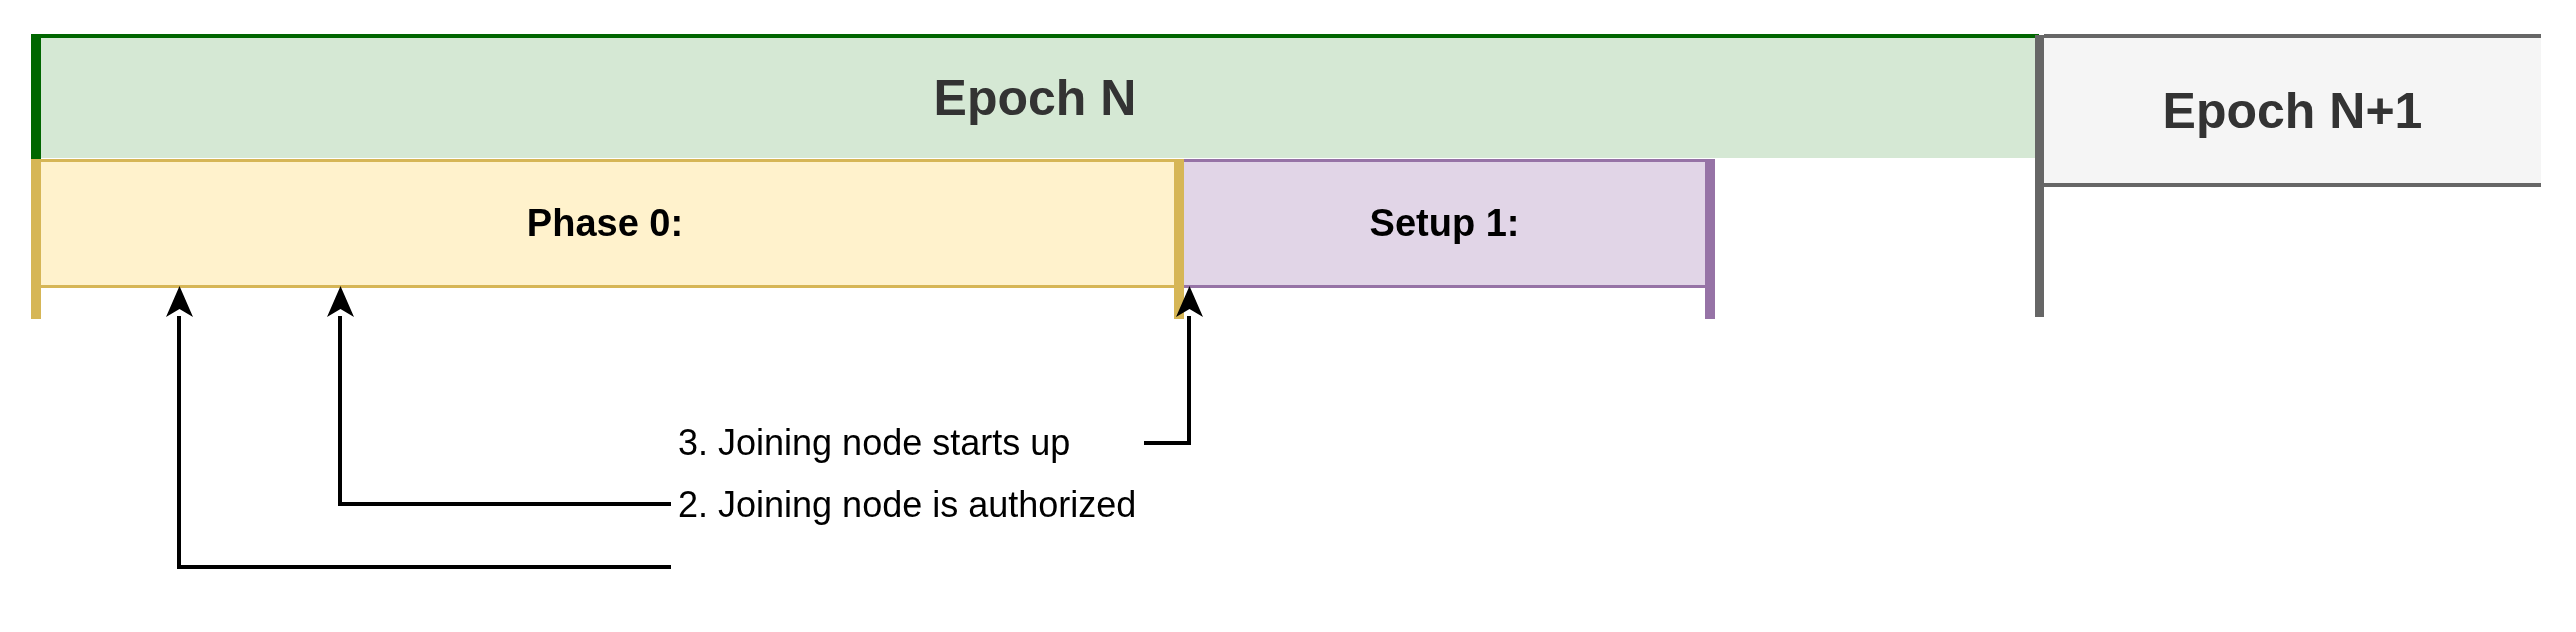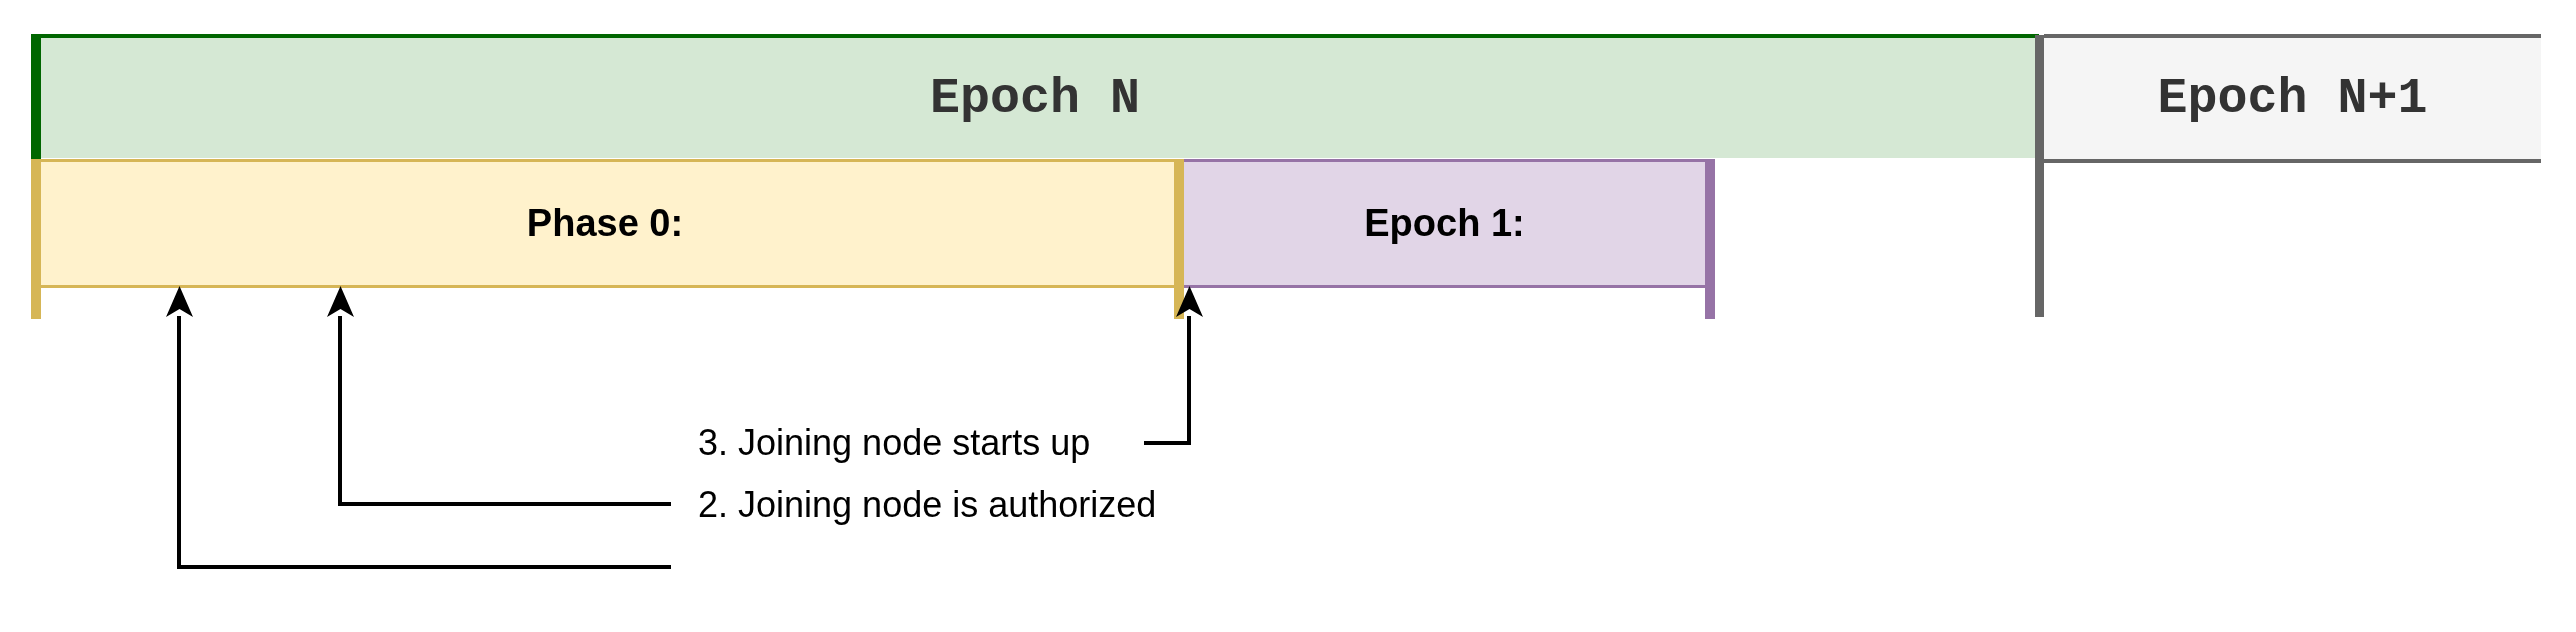--- a/index.html
+++ b/index.html
@@ -10,27 +10,27 @@
   }
   .abs { position: absolute; box-sizing: border-box; }
 
   
   .epoch-n-bar {
     left: 31px; top: 34px; width: 2008px; height: 124px;
     background: #d5e8d4; border-top: 4.7px solid #006600;
     display: flex; align-items: center; justify-content: center;
   }
   .epoch-n1-bar {
-    left: 2044px; top: 34px; width: 497px; height: 129px;
+    left: 2044px; top: 34px; width: 497px; height: 153px;
     background: #f5f5f5;
     border-top: 4.7px solid #666666; border-bottom: 4.7px solid #666666;
     display: flex; align-items: center; justify-content: center;
   }
   .epoch-label {
-    font-size: 50px; font-weight: bold; color: #333333; white-space: nowrap; font-family: Liberation Mono, monospace;
+    font-size: 50px; font-weight: bold; color: #333333; white-space: nowrap;
   }
 
   
   .phase-box {
     top: 159px; height: 129px;
     display: flex; flex-direction: column; align-items: center; justify-content: center;
     text-align: center;
   }
   .phase-0 { left: 31px;   width: 1148px; background: #fff2cc; border: 3.9px solid #d6b656; }
   .phase-1 { left: 1179px; width: 531px;  background: #e1d5e7; border: 3.9px solid #9673a6; }
@@ -61,21 +61,21 @@
   .head-2 { left: 327px;  top: 286px; }
   .head-3 { left: 1176px; top: 286px; }
   .connector { height: 3.9px; background: #000000; }
   .connector-1 { left: 178px;  top: 565px; width: 493px; }
   .connector-2 { left: 339px;  top: 502px; width: 332px; }
   .connector-3 { left: 1144px; top: 441px; width: 47px; }
 
   .annotation-label {
     left: 678px; height: 47px;
     display: flex; align-items: center;
-    font-size: 36px; color: #000000; white-space: nowrap; margin-left: 20px;
+    font-size: 36px; color: #000000; white-space: nowrap;
   }
   .label-1 { top: 544px; }
   .label-2 { top: 481px; justify-content: center; }
   .label-3 { top: 419px; }
 </style>
 </head>
 <body>
 
 <div class="abs" style="left:0;top:0;width:2576px;height:632px;">
 
@@ -84,21 +84,21 @@
   </div>
 
   <div class="abs epoch-n1-bar">
     <span class="epoch-label">Epoch N+1</span>
   </div>
 
   <div class="abs phase-box phase-0">
     <span class="phase-line">Phase 0:</span>
   </div>
   <div class="abs phase-box phase-1">
-    <span class="phase-line">Epoch 1:</span>
+    <span class="phase-line">Setup 1:</span>
   </div>
 
   <div class="abs tick tick-epoch-start"></div>
   <div class="abs tick tick-phase0-start"></div>
   <div class="abs tick tick-phase0-end"></div>
   <div class="abs tick tick-phase1-end"></div>
   <div class="abs epoch-divider"></div>
 
   <div class="abs arrowhead head-1"></div>
   <div class="abs shaft shaft-1"></div>

